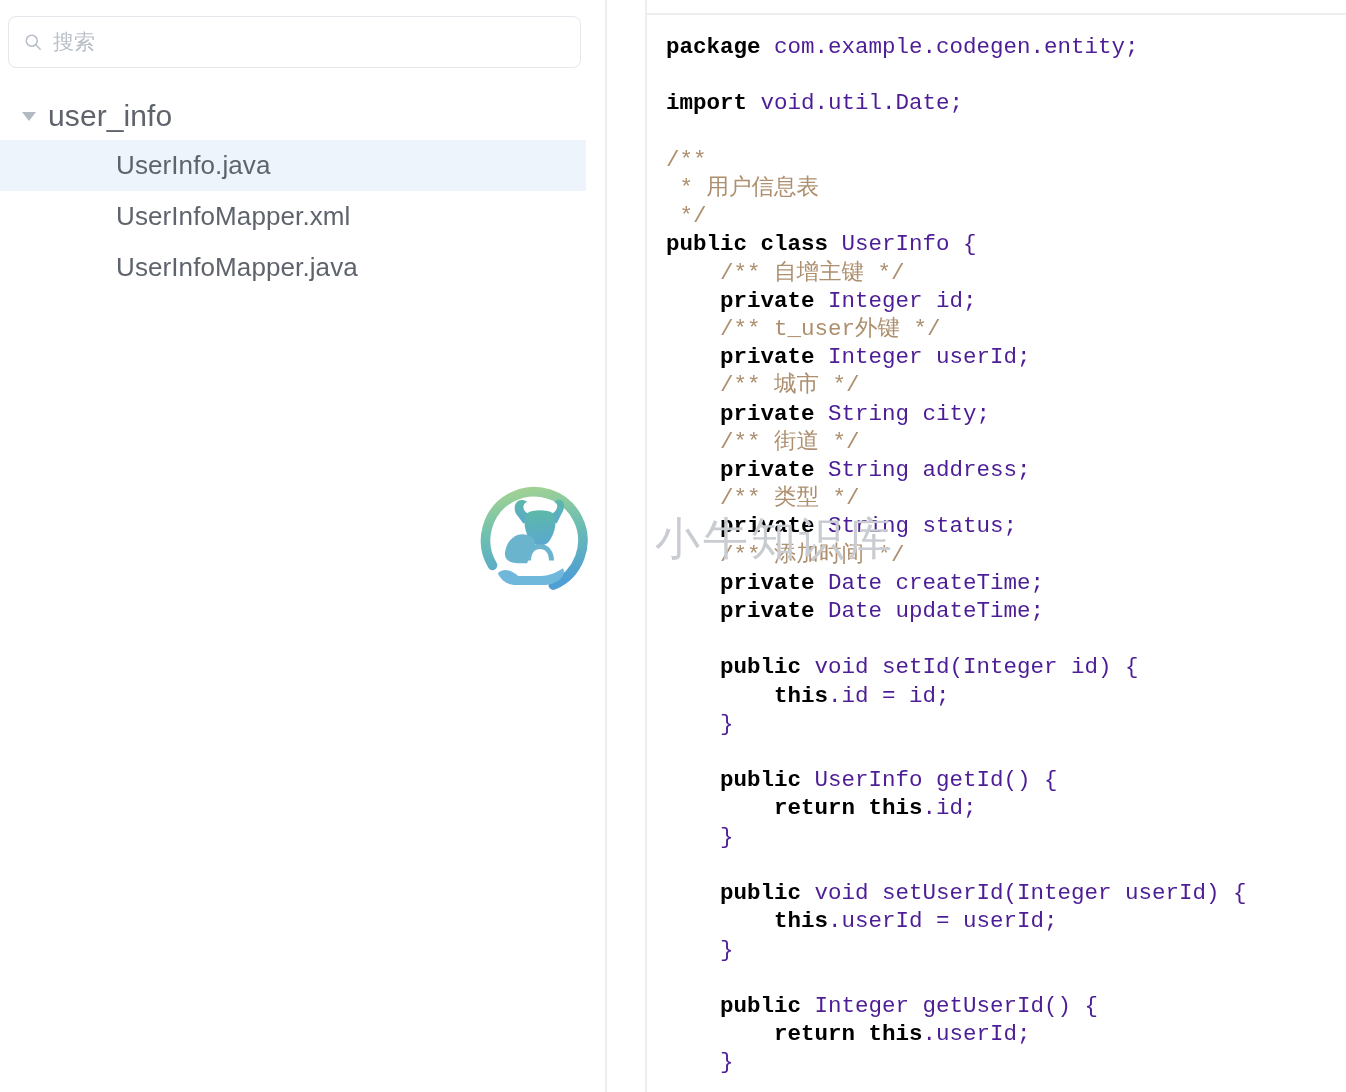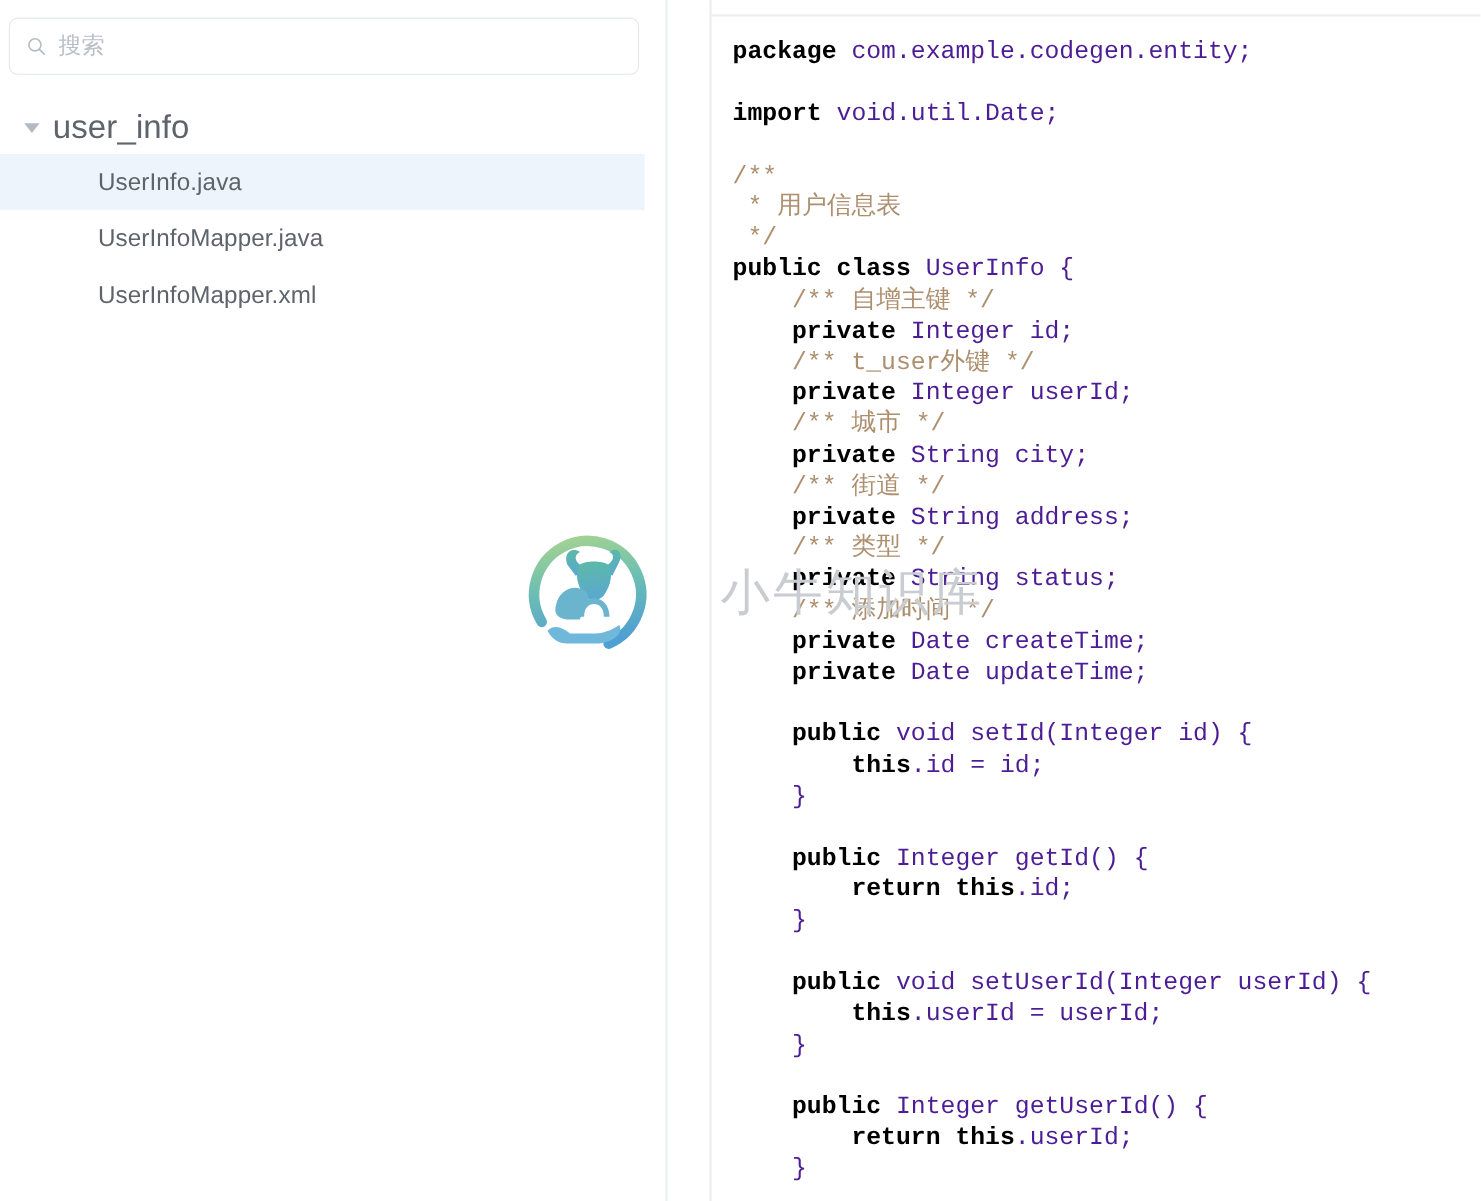--- a/index.html
+++ b/index.html
@@ -111,24 +111,24 @@
     color: #5e636c;
     letter-spacing: 0.1px;
   }
   .tree-children {
     display: block;
   }
   .tree-file {
     display: flex;
     align-items: center;
     height: 51px;
-    padding-left: 89px;
+    padding-left: 116px;
     box-sizing: border-box;
     cursor: pointer;
-    font-size: 22px;
+    font-size: 26px;
     color: #5e636c;
     letter-spacing: 0.1px;
   }
   .tree-file.selected {
     background: #eef4fc;
   }
 
   
   #code-panel {
     position: absolute;
@@ -232,24 +232,24 @@
     <div class="tree">
       <div class="tree-folder">
         <span class="caret-icon"></span>
         <span class="tree-folder-label">user_info</span>
       </div>
       <div class="tree-children">
         <div class="tree-file selected">
           <span>UserInfo.java</span>
         </div>
         <div class="tree-file">
-          <span>UserInfoMapper.java</span>
+          <span>UserInfoMapper.xml</span>
         </div>
         <div class="tree-file">
-          <span>UserInfoMapper.xml</span>
+          <span>UserInfoMapper.java</span>
         </div>
       </div>
     </div>
   </div>
 
   <div id="sidebar-divider"></div>
 
   <div id="code-panel">
     <div id="code-left-rule"></div>
     <div id="code-block">
@@ -272,21 +272,21 @@
 <span class="cm">    /** 类型 */</span>
 <span class="kw">    private</span><span class="pl"> String status;</span>
 <span class="cm">    /** 添加时间 */</span>
 <span class="kw">    private</span><span class="pl"> Date createTime;</span>
 <span class="kw">    private</span><span class="pl"> Date updateTime;</span>
 
 <span class="kw">    public</span><span class="pl"> void setId(Integer id) {</span>
 <span class="kw">        this</span><span class="pl">.id = id;</span>
 <span class="pl">    }</span>
 
-<span class="kw">    public</span><span class="pl"> Integer getId() {</span>
+<span class="kw">    public</span><span class="pl"> UserInfo getId() {</span>
 <span class="kw">        return this</span><span class="pl">.id;</span>
 <span class="pl">    }</span>
 
 <span class="kw">    public</span><span class="pl"> void setUserId(Integer userId) {</span>
 <span class="kw">        this</span><span class="pl">.userId = userId;</span>
 <span class="pl">    }</span>
 
 <span class="kw">    public</span><span class="pl"> Integer getUserId() {</span>
 <span class="kw">        return this</span><span class="pl">.userId;</span>
 <span class="pl">    }</span></pre>

